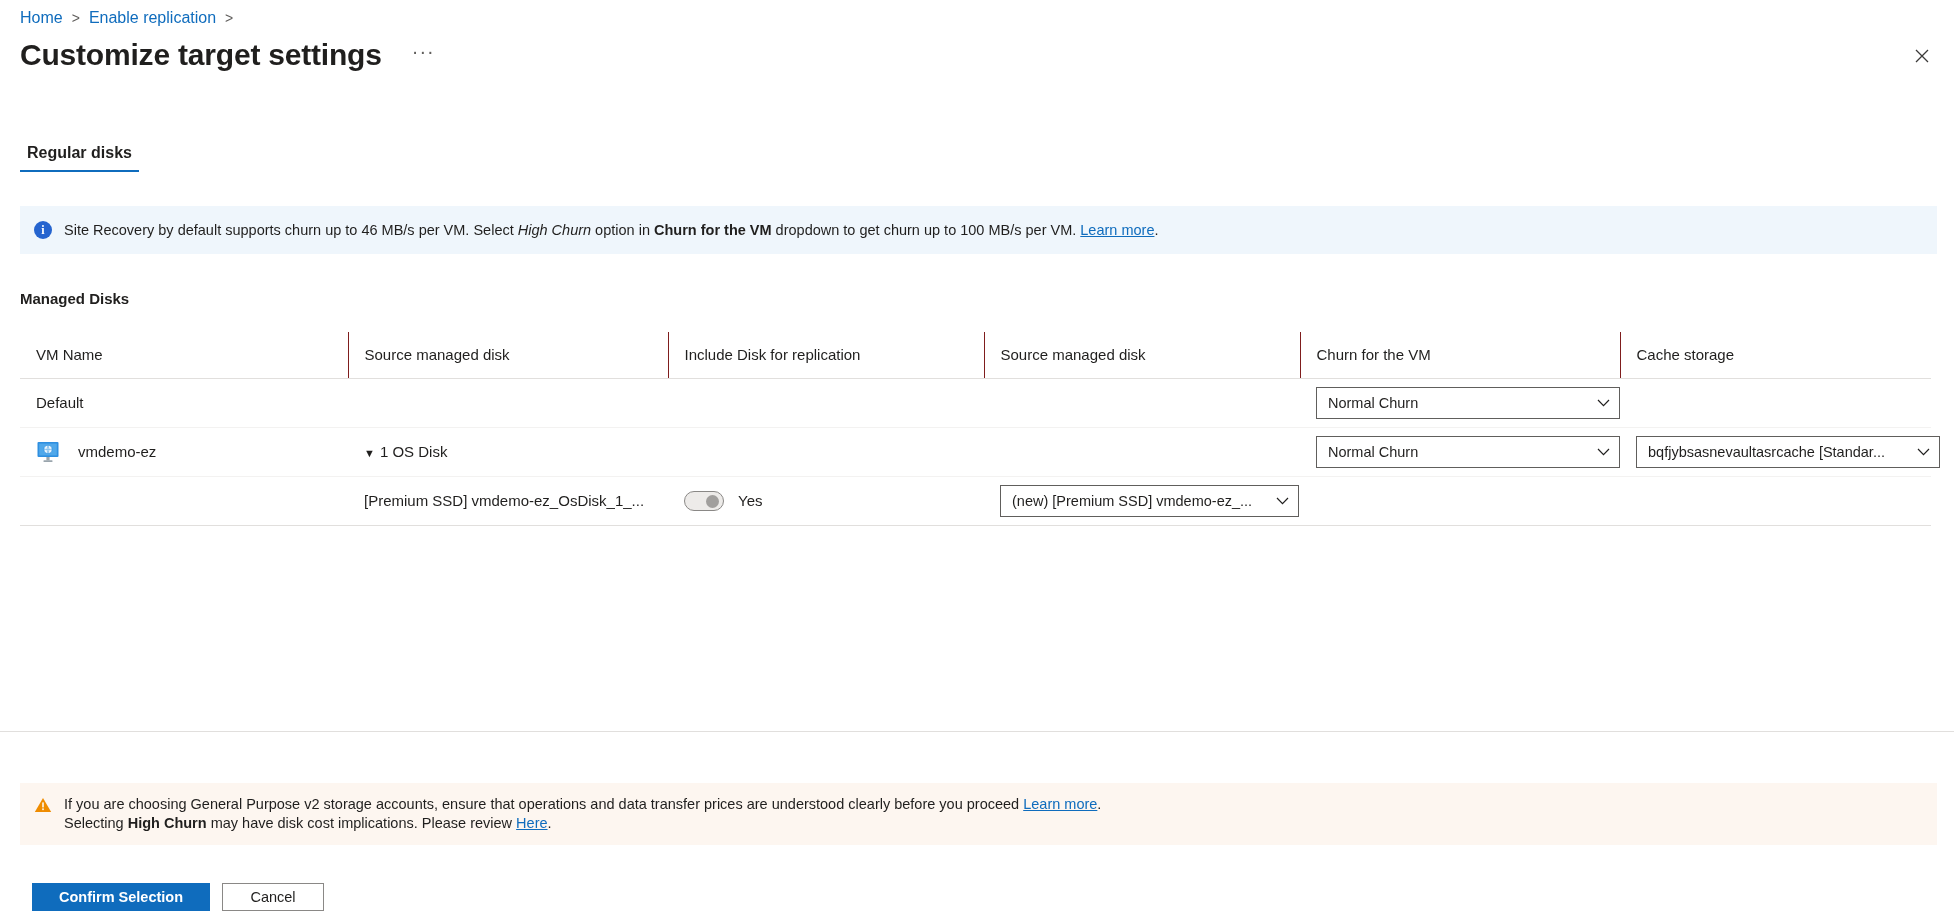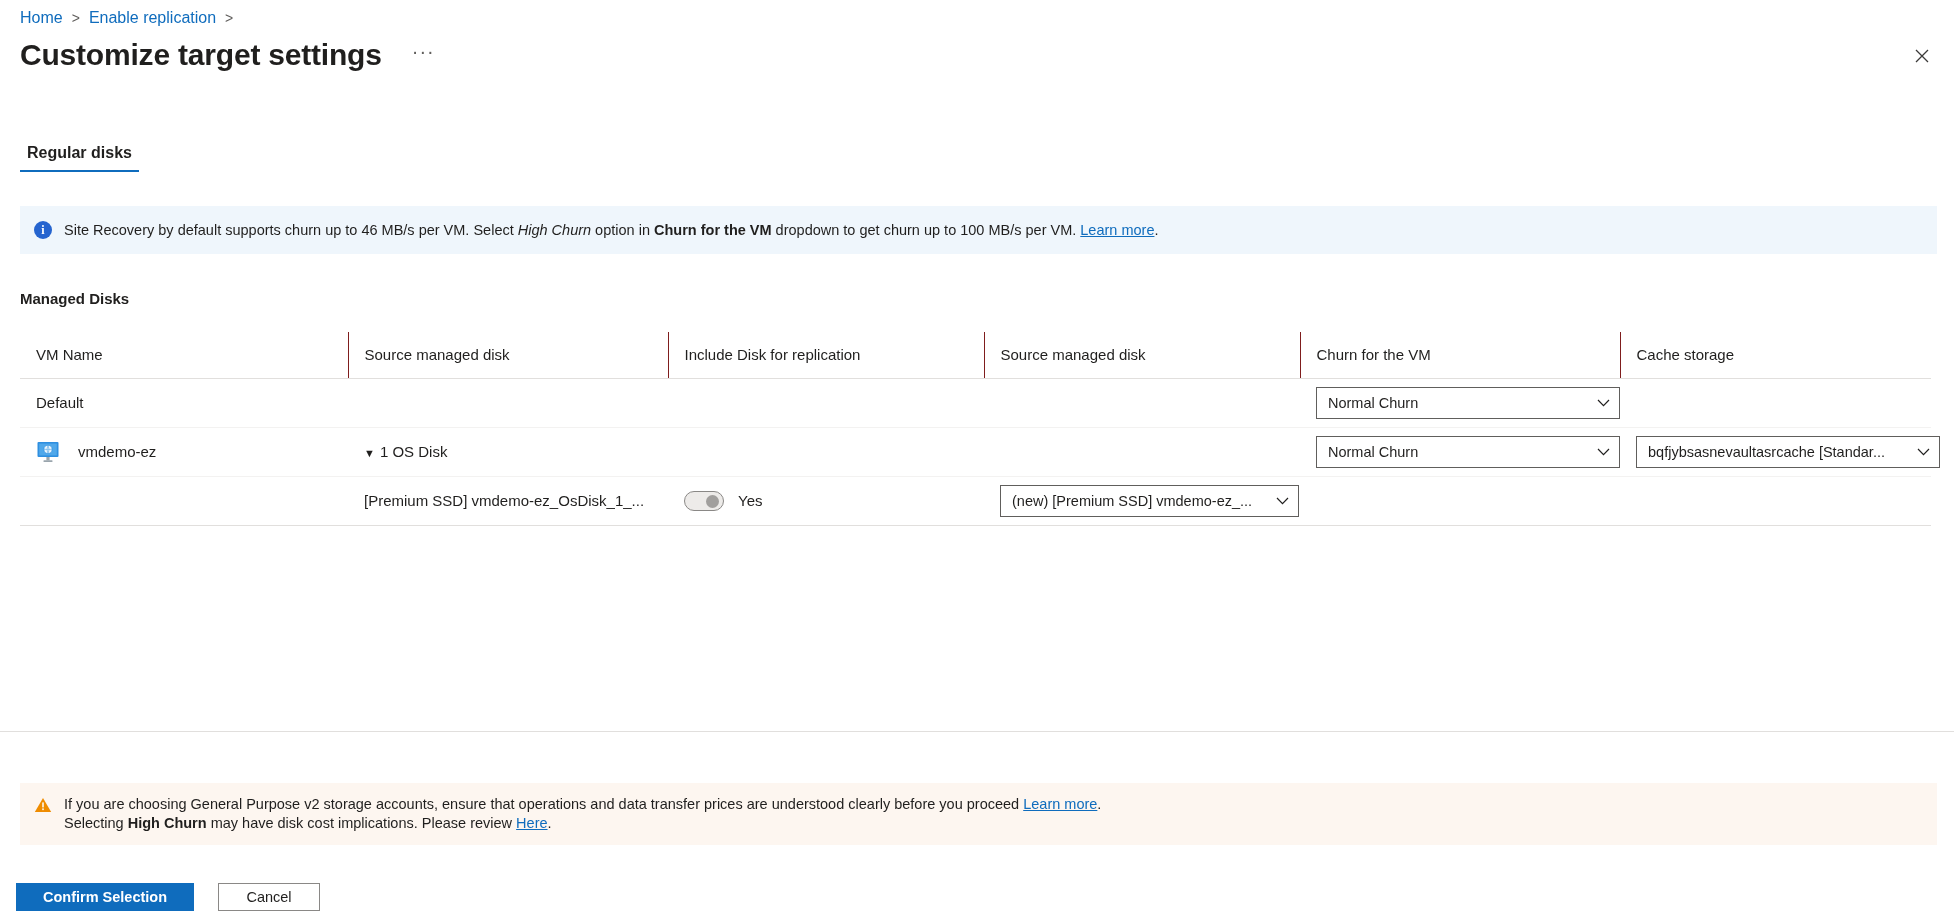--- a/index.html
+++ b/index.html
@@ -142,21 +142,21 @@
   .warn-banner {
     position: absolute; left: 20px; top: 783px; width: 1917px;
     background: #fdf6f0; display: flex; align-items: flex-start;
     padding: 12px 16px 12px 14px;
   }
   .warn-icon { flex: 0 0 auto; width: 18px; height: 16px; margin-top: 2px; }
   .warn-text { margin-left: 12px; font-size: 14.5px; line-height: 19px; color:#201f1e; }
   .warn-text .b { font-weight: 700; }
 
   
-  .btn-row { position: absolute; left: 16px; top: 883px; display: flex; gap: 24px; justify-content: space-between; }
+  .btn-row { position: absolute; left: 32px; top: 883px; display: flex; gap: 12px; justify-content: space-between; }
   .btn {
     height: 28px; min-width: 90px; font-size: 14.5px;
     display: flex; align-items: center; justify-content: center;
     padding: 0 14px; cursor: pointer; border: 1px solid transparent;
     font-family: "Liberation Sans", sans-serif;
   }
   .btn-primary { background: #0f6cbd; color: #fff; font-weight: 600; min-width: 178px; }
   .btn-secondary { background: #fff; color: #201f1e; border: 1px solid #8a8886; min-width: 102px; }
 </style>
 </head>

